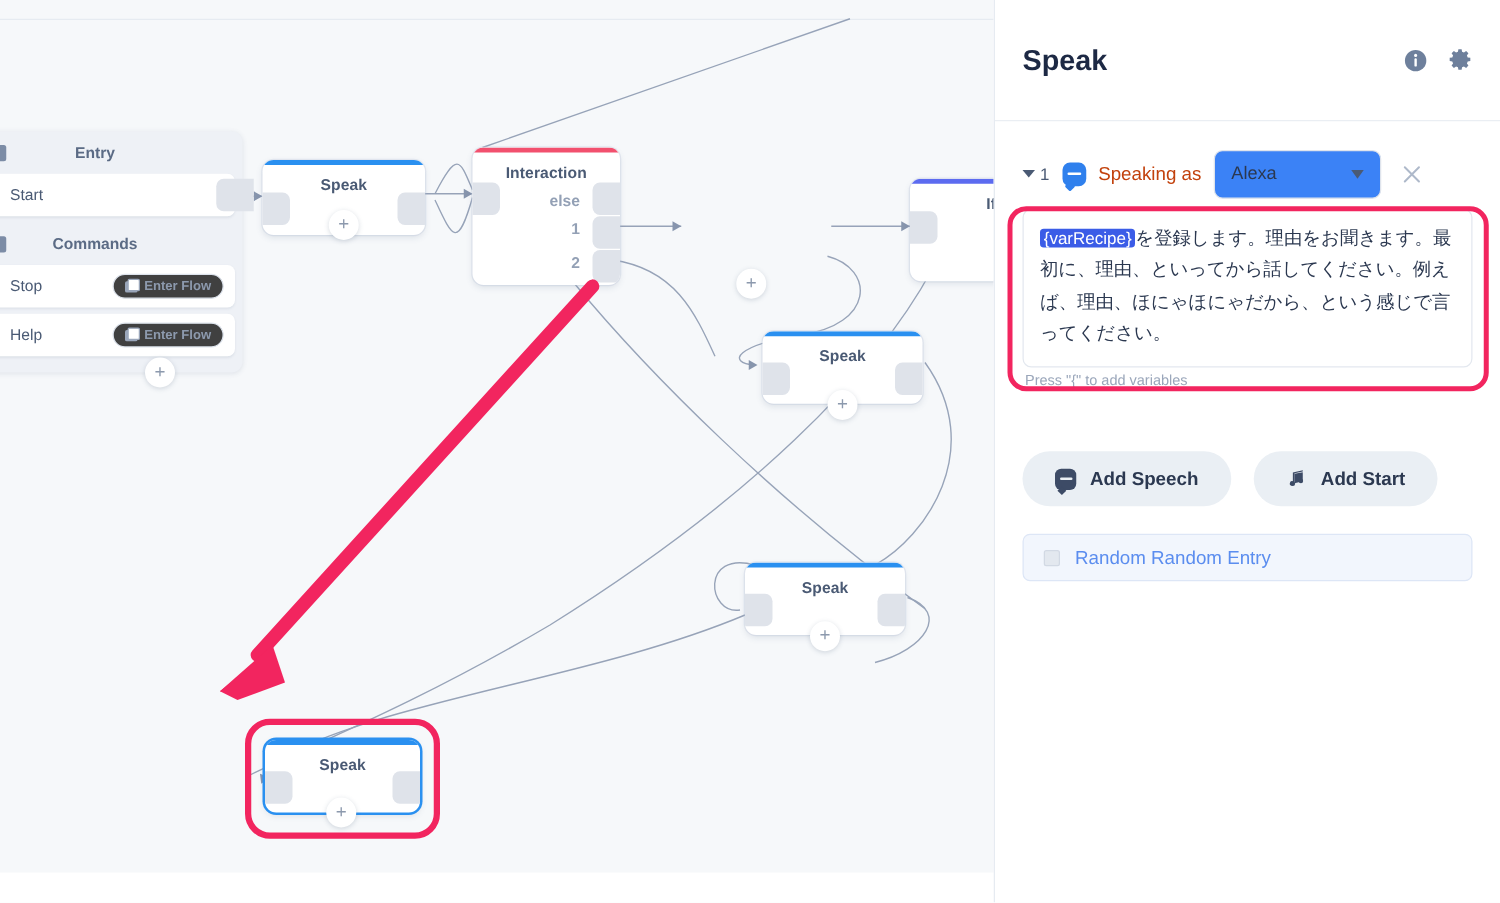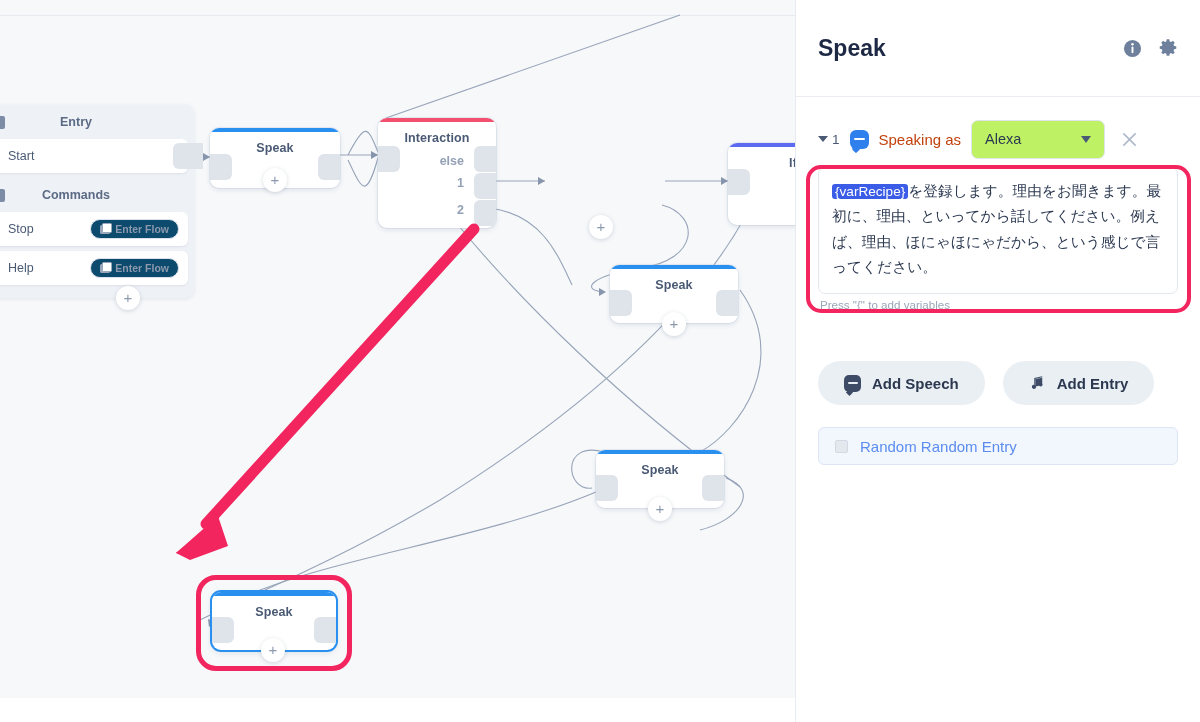--- a/index.html
+++ b/index.html
@@ -77,21 +77,21 @@
     background: #fff; height: 34px; margin: 0 6px 5px 6px;
     border-radius: 6px; padding: 0 9px 0 44px;
     box-shadow: 0 1px 2px rgba(70,90,120,.10);
     position: relative;
   }
   .fp-row .lbl { font-size: 12.5px; color: #4a5a74; font-weight: 500; }
   .fp-chip {
     display: flex; align-items: center; gap: 5px;
     border: 1px solid #dde3ec; border-radius: 12px;
     padding: 3px 9px; font-size: 10.5px; color: #8c99ad; font-weight: 600;
-    background: #0c4a6e;
+    background: #404040;
   }
   .fp-chip .ico { width: 10px; height: 9px; background: #9aa6ba; border-radius: 1.5px; position: relative; }
   .fp-chip .ico:after { content:""; position:absolute; left:2px; top:-2px; width:8px; height:8px; background:#fff; border:1.5px solid #9aa6ba; border-radius:1.5px; }
   #flow-panel .port.right { top: 38px; right: -9px; }
   #fp-plus { position: absolute; left: 116px; top: 286px; }
 
   
   #anno-svg { position: absolute; left: 0; top: 0; width: 1200px; height: 722px; pointer-events: none; }
   #hl-node-box {
     position: absolute; left: 196px; top: 575px; width: 156px; height: 96px;
@@ -129,21 +129,21 @@
     content:""; position:absolute; left:4px; top:8px; width:11px; height:2px;
     background:#fff; border-radius:1px;
   }
   #bubble-icon:after {
     content:""; position:absolute; left:3px; bottom:-3px; width:6px; height:6px;
     background:#2f80ed; transform: rotate(45deg); border-radius:1px;
   }
   #speaking-as-label { font-size: 15px; color: #c2410c; font-weight: 400; }
   #voice-select {
     width: 134px; height: 39px; border: 1px solid #dfe4ec; border-radius: 7px;
-    background: #bef264; display: flex; align-items: center; padding: 0 13px;
+    background: #3b82f6; display: flex; align-items: center; padding: 0 13px;
     font-size: 14.5px; color: #2b3850; justify-content: space-between; cursor: pointer;
   }
   #voice-select .caret { width:0;height:0;border-left:5.5px solid transparent;border-right:5.5px solid transparent;border-top:7px solid #4a5a74; }
   #remove-speech { margin-left: 6px; cursor: pointer; line-height: 0; }
 
   #speech-textarea {
     margin-top: 8px;
     border: 1px solid #e3e8ef; border-radius: 7px;
     padding: 11px 13px 13px 13px;
     font-size: 14.7px; line-height: 1.72; color: #2b3850;
@@ -376,21 +376,21 @@
       </div>
       <div class="pill-btn">
         <span style="line-height:0">
           <svg width="17" height="17" viewBox="0 0 18 18" fill="#3d4b66">
               <path d="M7 12.2V4.3l7-1.4v7.6"></path>
               <path d="M14 2.4 7 3.9v8.6a2 2 0 11-1.4-1.9V3.1L14 1.3z"></path>
               <circle cx="12.4" cy="10.3" r="1.9"></circle>
               <circle cx="5.6" cy="12.6" r="1.9"></circle>
             </svg>
         </span>
-        <span>Add Entry</span>
+        <span>Add Start</span>
       </div>
     </div>
 
     <div id="random-entry">
       <span class="box"></span>
       <span class="lbl">Random Random Entry</span>
     </div>
 
   </div>
 </div>

